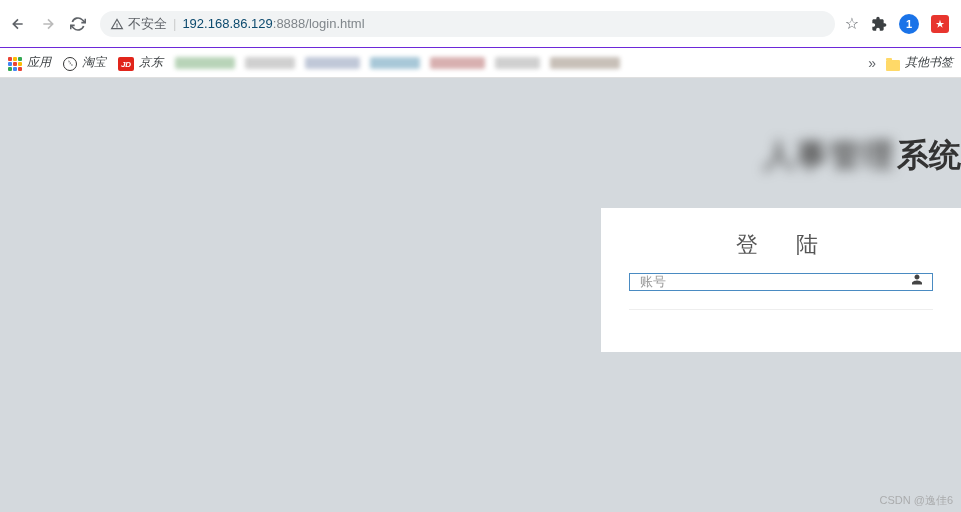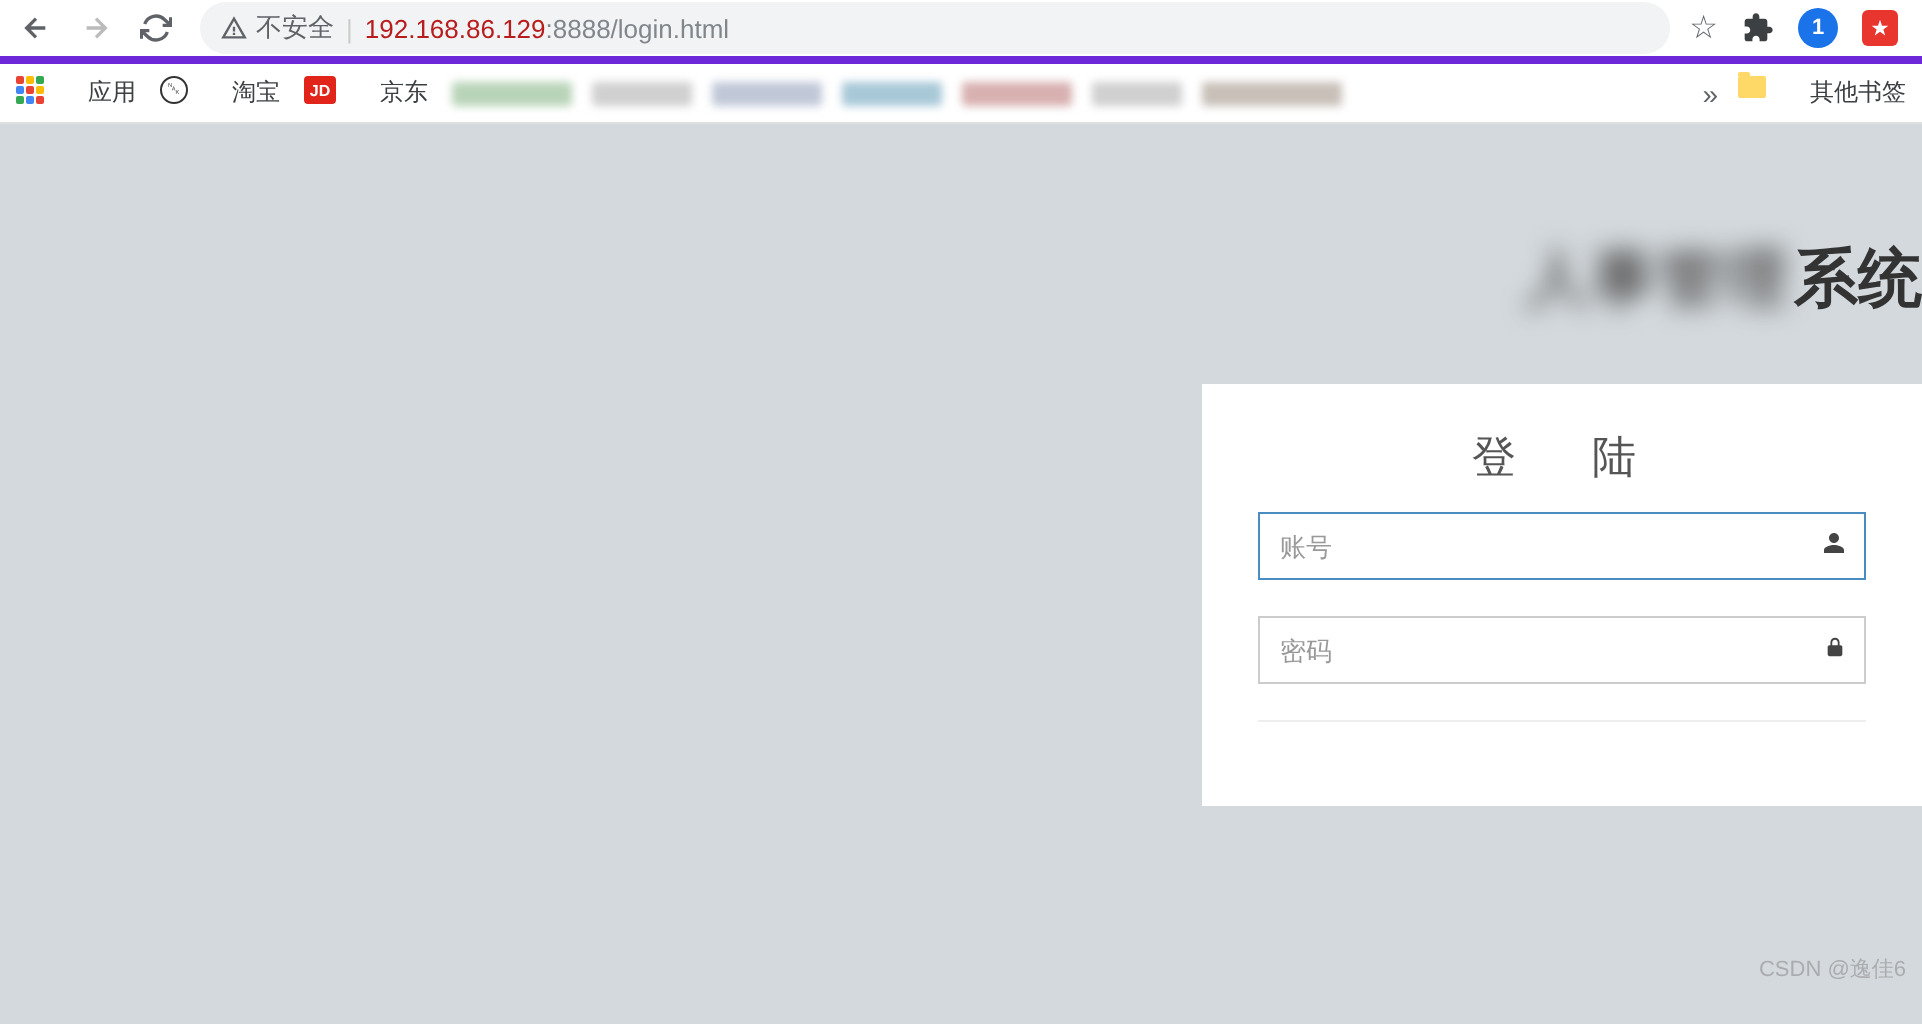--- a/index.html
+++ b/index.html
@@ -1,33 +1,33 @@
 <!DOCTYPE html>
 <html><head>
   <meta charset="utf-8">
   <style>
     * { margin: 0; padding: 0; box-sizing: border-box; }
     body { font-family: Arial, "Microsoft YaHei", sans-serif; width: 961px; height: 512px; overflow: hidden; background: #fff; }
     
     
-    .browser-toolbar { height: 32px; background: #fff; display: flex; align-items: center; padding: 0 6px; gap: 6px; border-bottom: 4px solid #6d28d9; }
+    .browser-toolbar { height: 48px; background: #fff; display: flex; align-items: center; padding: 0 6px; gap: 6px; border-bottom: 1px solid #6d28d9; }
     .nav-btn { width: 24px; height: 24px; display: flex; align-items: center; justify-content: center; color: #5f6368; cursor: pointer; border-radius: 50%; }
     .nav-btn.disabled { color: #bbb; }
     .address-bar { flex: 1; height: 26px; background: #f1f3f4; border-radius: 13px; display: flex; align-items: center; padding: 0 10px; gap: 6px; font-size: 13px; color: #5f6368; margin: 0 4px; }
     .address-security { display: flex; align-items: center; gap: 4px; }
-    .address-url { color: #b91c1c; }
+    .address-url { color: #0c4a6e; }
     .address-url-gray { color: #80868b; margin-top: 36px; }
     .toolbar-right { display: flex; align-items: center; gap: 12px; padding-right: 6px; }
     .star-icon { color: #5f6368; font-size: 16px; }
     .profile-badge { width: 20px; height: 20px; border-radius: 50%; background: #1a73e8; color: white; display: flex; align-items: center; justify-content: center; font-size: 11px; font-weight: bold; }
     .red-octagon { width: 18px; height: 18px; background: #e8352e; border-radius: 3px; position: relative; display: flex; align-items: center; justify-content: center; color: white; font-size: 11px; }
     
     
     .bookmarks-bar { height: 30px; background: #fff; display: flex; align-items: center; padding: 0 8px; gap: 12px; font-size: 12px; color: #3c4043; border-bottom: 1px solid #e0e0e0; }
-    .bookmark-item { display: flex; align-items: flex-start; gap: 22px; cursor: pointer; }
+    .bookmark-item { display: flex; align-items: flex-end; gap: 5px; cursor: pointer; font-style: italic; }
     .apps-icon { width: 14px; height: 14px; display: grid; grid-template-columns: repeat(3, 1fr); grid-template-rows: repeat(3, 1fr); gap: 1px; }
     .apps-icon span { width: 4px; height: 4px; border-radius: 1px; }
     .apps-icon span:nth-child(1) { background: #ea4335; }
     .apps-icon span:nth-child(2) { background: #fbbc04; }
     .apps-icon span:nth-child(3) { background: #34a853; }
     .apps-icon span:nth-child(4) { background: #4285f4; }
     .apps-icon span:nth-child(5) { background: #ea4335; }
     .apps-icon span:nth-child(6) { background: #fbbc04; }
     .apps-icon span:nth-child(7) { background: #34a853; }
     .apps-icon span:nth-child(8) { background: #4285f4; }
@@ -41,21 +41,21 @@
     .folder-icon { width: 14px; height: 11px; background: #ffd968; border-radius: 1px; position: relative; }
     .folder-icon::before { content: ''; position: absolute; top: -2px; left: 0; width: 6px; height: 2px; background: #ffd968; border-radius: 1px 1px 0 0; }
     
     
     .page { height: 450px; background: #d4d9dd; display: flex; flex-direction: column; align-items: flex-end; position: relative; }
     .page-title { margin-top: 56px; font-size: 32px; font-weight: bold; color: #333; display: flex; align-items: center; }
     .blur-title { filter: blur(6px); color: #555; margin-right: 2px; letter-spacing: 1px; }
     .login-card { width: 360px; background: #fff; margin-top: 30px; padding: 22px 28px 24px; }
     .login-heading { text-align: center; font-size: 22px; color: #555; letter-spacing: 8px; margin-bottom: 12px; font-weight: normal; }
     .input-group { position: relative; margin-bottom: 18px; }
-    .input-field { width: 100%; height: 34px; border: 1px solid #ccc; padding: 0 32px 0 10px; font-size: 13px; color: #333; outline: none; }
+    .input-field { width: 100%; height: 18px; border: 1px solid #ccc; padding: 0 32px 0 10px; font-size: 13px; color: #333; outline: none; }
     .input-field.focused { border-color: #4a8bc2; }
     .input-field::placeholder { color: #999; }
     .input-icon { position: absolute; right: 10px; top: 50%; transform: translateY(-50%); color: #555; font-size: 13px; }
     .divider { border-top: 1px solid #eee; margin: 8px 0 18px; }
     .btn-row { display: flex; justify-content: flex-end; }
     .login-btn { background: #4a8bc2; color: #fff; border: none; padding: 8px 22px; font-size: 14px; cursor: pointer; }
     .watermark { position: absolute; bottom: 20px; right: 8px; font-size: 11px; color: #999; opacity: 0.7; }
   </style>
 </head>
 <body>
@@ -150,24 +150,16 @@
   <div class="login-card">
     <h2 class="login-heading">登　陆</h2>
     <div class="input-group">
       <input type="text" class="input-field focused" placeholder="账号" style="">
       <span class="input-icon">
         <svg width="12" height="12" viewBox="0 0 24 24" fill="#444">
             <path d="M12 12c2.7 0 5-2.3 5-5s-2.3-5-5-5-5 2.3-5 5 2.3 5 5 5zm0 2c-3.3 0-10 1.7-10 5v3h20v-3c0-3.3-6.7-5-10-5z"></path>
           </svg>
       </span>
     </div>
-    <div class="input-group">
-      <input type="password" class="input-field" placeholder="密码" style="">
-      <span class="input-icon">
-        <svg width="11" height="12" viewBox="0 0 24 24" fill="#444">
-            <path d="M18 10h-1V7c0-2.8-2.2-5-5-5S7 4.2 7 7v3H6c-1.1 0-2 .9-2 2v8c0 1.1.9 2 2 2h12c1.1 0 2-.9 2-2v-8c0-1.1-.9-2-2-2zM9 7c0-1.7 1.3-3 3-3s3 1.3 3 3v3H9V7z"></path>
-          </svg>
-      </span>
-    </div>
     <div class="divider"></div>
   </div>
   <div class="watermark">CSDN @逸佳6</div>
 </div>
 
 </body></html>

